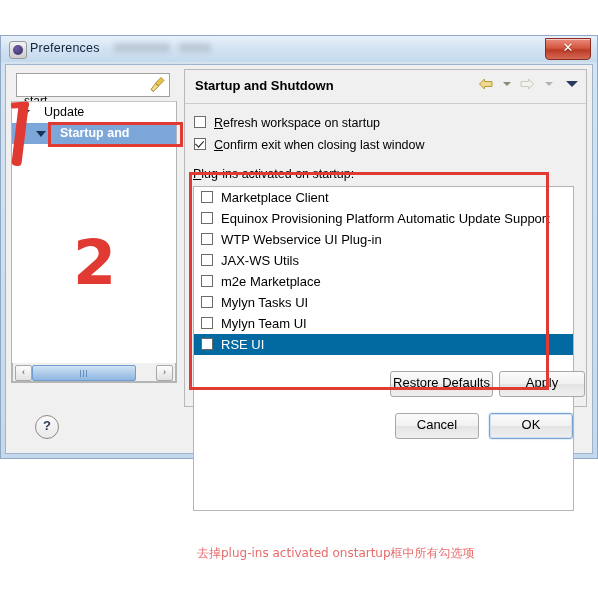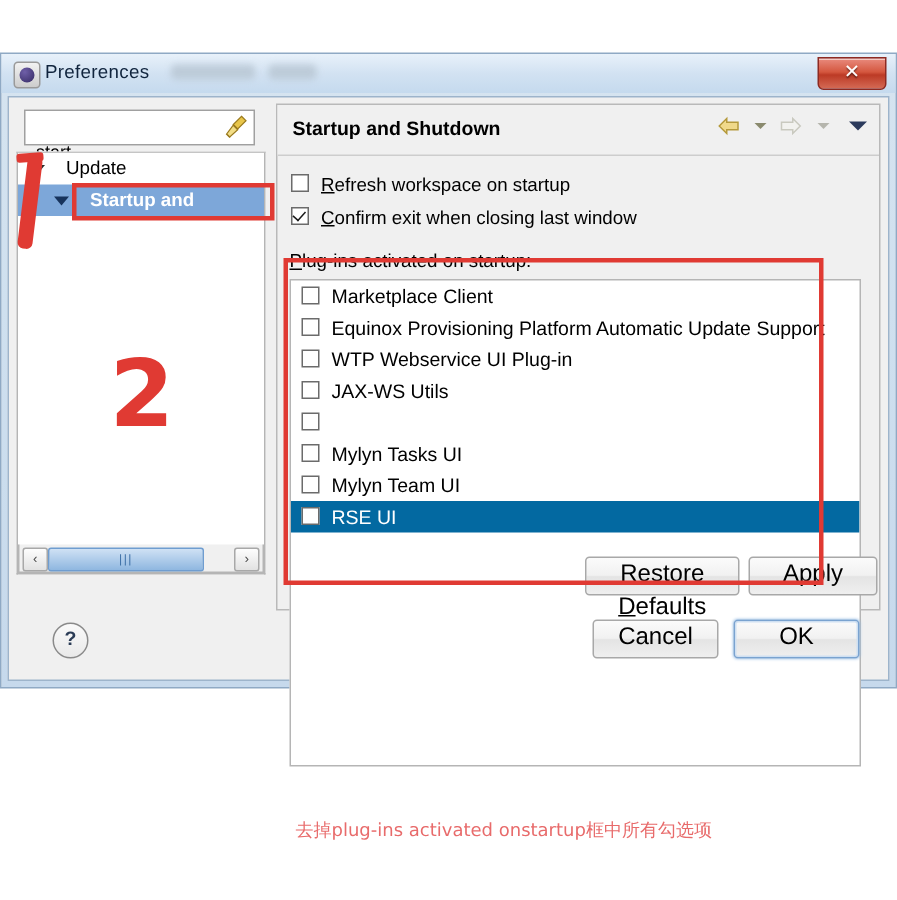--- a/index.html
+++ b/index.html
@@ -191,21 +191,21 @@
   .note-cn{
     position:absolute;left:12px;top:381px;
     font-size:12px;color:#e86b6b;
     font-family:"DejaVu Sans","Liberation Sans",sans-serif;
     white-space:nowrap;
   }
   .btn{
     position:absolute;height:24px;
     background:linear-gradient(180deg,#fbfbfb 0%,#f1f1f1 48%,#e4e4e4 52%,#efefef 100%);
     border:1px solid #a8a8a8;border-radius:3px;
-    font-family:inherit;font-size:16px;color:#000;
+    font-family:inherit;font-size:13px;color:#000;
     text-align:center;line-height:22px;cursor:pointer;
   }
   .btn.ok{
     border-color:#7aa3d0;
     box-shadow:0 0 0 1px #cfe0f2 inset,0 0 2px #9dc0e5;
     text-align:center;
   }
   .help-btn{
     position:absolute;left:29px;bottom:14px;width:22px;height:22px;
     border-radius:50%;border:1px solid #8a8a8a;
@@ -329,20 +329,21 @@
             <div class="plrow">
               <span class="cb2"></span>
               <span class="pl-label">WTP Webservice UI Plug-in</span>
             </div>
             <div class="plrow">
               <span class="cb2"></span>
               <span class="pl-label">JAX-WS Utils</span>
             </div>
             <div class="plrow">
               <span class="cb2"></span>
+              <span class="pl-label">m2e Marketplace</span>
             </div>
             <div class="plrow">
               <span class="cb2"></span>
               <span class="pl-label">Mylyn Tasks UI</span>
             </div>
             <div class="plrow">
               <span class="cb2"></span>
               <span class="pl-label">Mylyn Team UI</span>
             </div>
             <div class="plrow selected">

